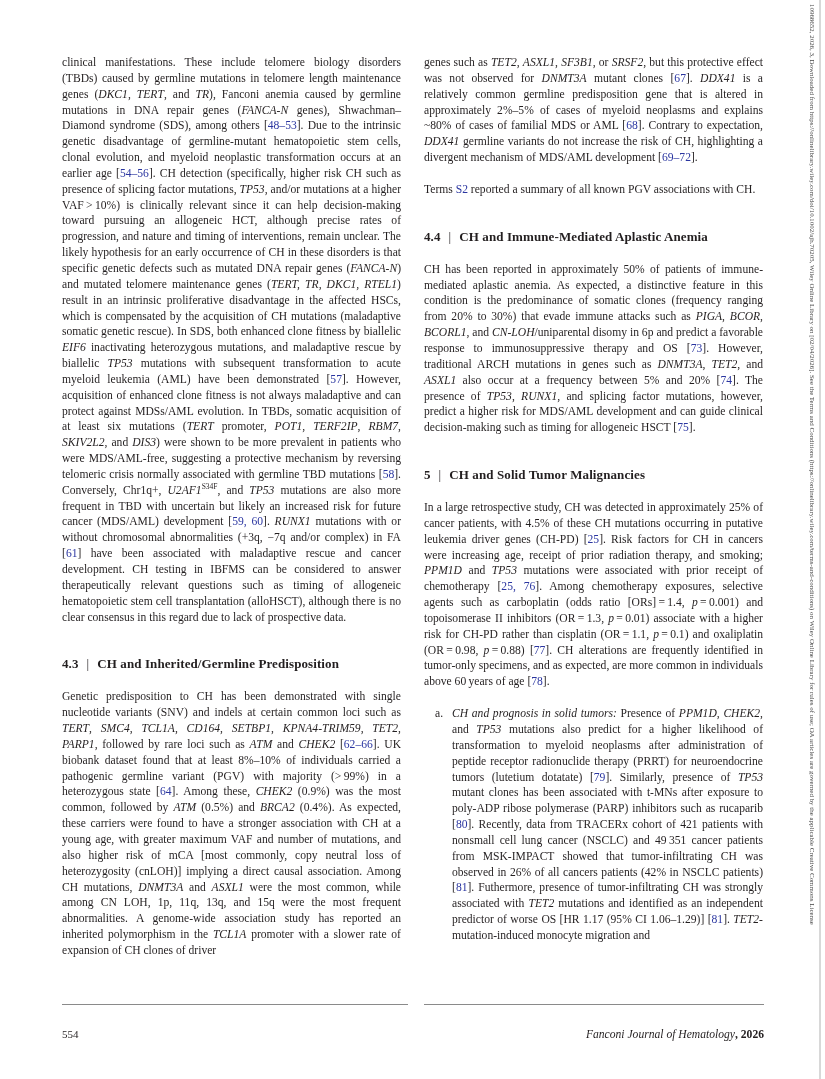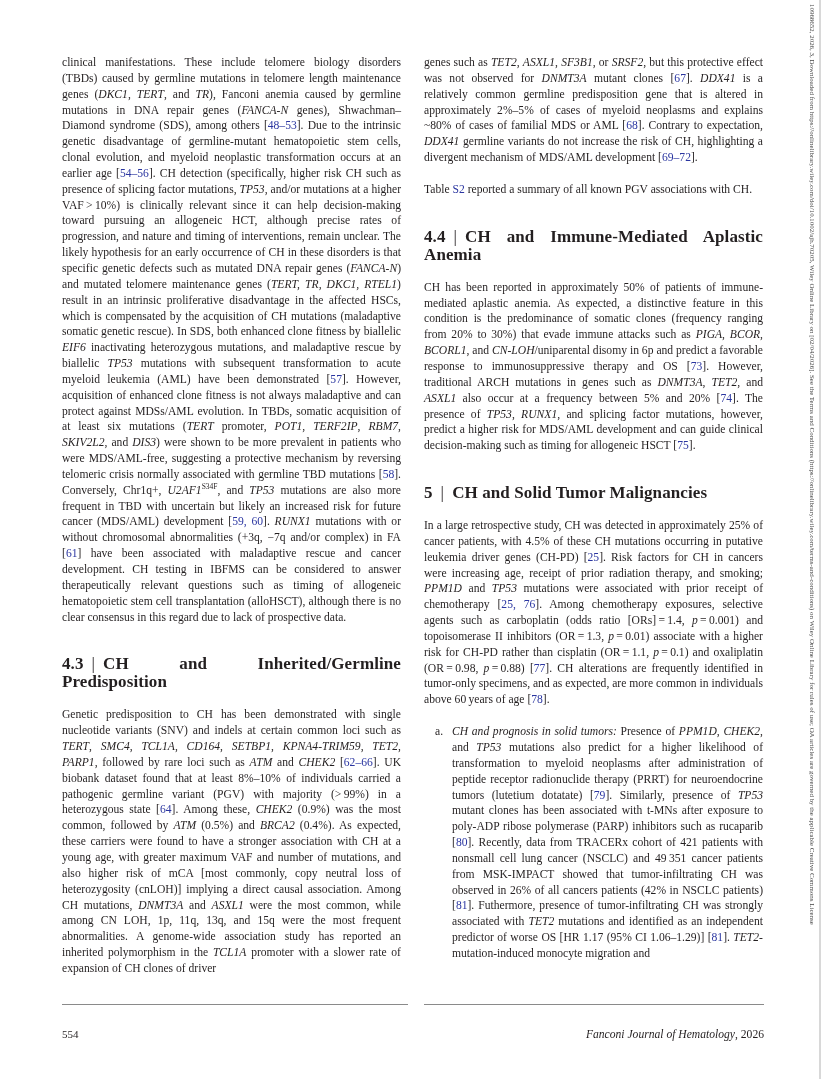--- a/index.html
+++ b/index.html
@@ -5,32 +5,32 @@
   html, body { margin: 0; padding: 0; background: #ffffff; }
   body { width: 825px; height: 1079px; position: relative; overflow: hidden;
          font-family: "Liberation Serif", "DejaVu Serif", serif; color: #231f20; }
   .col { position: absolute; top: 30px; width: 339px; font-size: 11.6px; line-height: 15.85px;
          text-align: justify; hyphens: auto; margin-top: 25px; }
   .col.left { left: 62px; }
   .col.right { left: 424px; }
   p { margin: 0; }
   .gap-s { height: 16px; }
   .gap-m { height: 30px; }
-  h2 { margin: 0; font-size: 17px; font-weight: bold; line-height: 18px; letter-spacing: 0.1px; }
+  h2 { margin: 0; font-size: 13px; font-weight: bold; line-height: 18px; letter-spacing: 0.1px; }
   h2 .sep { font-weight: normal; margin: 0 8px; }
   i { font-style: italic; }
   a.cite { color: #2a35a0; text-decoration: none; }
   sup { font-size: 7.5px; line-height: 0; }
   .list-item { position: relative; padding-left: 28px; }
   .list-item .marker { position: absolute; left: 11px; top: 0; }
   .rule-l { position: absolute; left: 62px; top: 1004px; width: 346px; height: 1px; background: #8a8a8a; }
   .rule-r { position: absolute; left: 424px; top: 1004px; width: 340px; height: 1px; background: #8a8a8a; }
   .page-num { position: absolute; left: 62px; top: 1028px; font-size: 11px; }
   .journal { position: absolute; right: 61px; top: 1028px; font-size: 11.6px; font-style: italic; }
-  .journal .yr { font-style: normal; }
+  .journal .yr { font-style: normal; font-weight: bold; }
   .side { position: absolute; left: 802px; top: 4px; width: 18px; height: 1071px; }
   .side span { position: absolute; left: 0; top: 0; white-space: nowrap; font-size: 6.9px;
                color: #444; transform-origin: 0 0; transform: translate(4px, 0) rotate(90deg) translate(0, -10px);
                font-family: "Liberation Serif", serif; letter-spacing: 0.02px; }
   .side-bar { position: absolute; left: 819px; top: 0; width: 2px; height: 1079px; background: #d8d8d8; }
 </style>
 </head>
 <body>
 
 <div class="side-bar"></div>
@@ -49,21 +49,21 @@
     <span>Genetic predisposition to CH has been demonstrated with single nucleotide variants (SNV) and indels at certain common loci such as </span><i>TERT</i><span>, </span><i>SMC4</i><span>, </span><i>TCL1A</i><span>, </span><i>CD164</i><span>, </span><i>SETBP1</i><span>, </span><i>KPNA4-TRIM59</i><span>, </span><i>TET2</i><span>, </span><i>PARP1</i><span>, followed by rare loci such as </span><i>ATM</i><span> and </span><i>CHEK2</i><span> [</span><a class="cite" style="color: rgb(42, 53, 160);">62–66</a><span>]. UK biobank dataset found that at least 8%–10% of individuals carried a pathogenic germline variant (PGV) with majority (&gt; 99%) in a heterozygous state [</span><a class="cite" style="color: rgb(42, 53, 160);">64</a><span>]. Among these, </span><i>CHEK2</i><span> (0.9%) was the most common, followed by </span><i>ATM</i><span> (0.5%) and </span><i>BRCA2</i><span> (0.4%). As expected, these carriers were found to have a stronger association with CH at a young age, with greater maximum VAF and number of mutations, and also higher risk of mCA [most commonly, copy neutral loss of heterozygosity (cnLOH)] implying a direct causal association. Among CH mutations, </span><i>DNMT3A</i><span> and </span><i>ASXL1</i><span> were the most common, while among CN LOH, 1p, 11q, 13q, and 15q were the most frequent abnormalities. A genome-wide association study has reported an inherited polymorphism in the </span><i>TCL1A</i><span> promoter with a slower rate of expansion of CH clones of driver</span>
   </p>
 </div>
 
 <div class="col right">
   <p>
     <span>genes such as </span><i>TET2</i><span>, </span><i>ASXL1</i><span>, </span><i>SF3B1</i><span>, or </span><i>SRSF2</i><span>, but this protective effect was not observed for </span><i>DNMT3A</i><span> mutant clones [</span><a class="cite" style="color: rgb(42, 53, 160);">67</a><span>]. </span><i>DDX41</i><span> is a relatively common germline predisposition gene that is altered in approximately 2%–5% of cases of myeloid neoplasms and explains ~80% of cases of familial MDS or AML [</span><a class="cite" style="color: rgb(42, 53, 160);">68</a><span>]. Contrary to expectation, </span><i>DDX41</i><span> germline variants do not increase the risk of CH, highlighting a divergent mechanism of MDS/AML development [</span><a class="cite" style="color: rgb(42, 53, 160);">69–72</a><span>].</span>
   </p>
   <div class="gap-s"></div>
   <p>
-    <span>Table </span><a class="cite" style="color: rgb(42, 53, 160);">S2</a><span> reported a summary of all known PGV associations with CH.</span>
+    <span>Terms </span><a class="cite" style="color: rgb(42, 53, 160);">S2</a><span> reported a summary of all known PGV associations with CH.</span>
   </p>
   <div class="gap-m"></div>
   <h2><span>4.4</span><span class="sep">|</span><span>CH and Immune-Mediated Aplastic Anemia</span></h2>
   <div class="gap-s"></div>
   <p>
     <span>CH has been reported in approximately 50% of patients of immune-mediated aplastic anemia. As expected, a distinctive feature in this condition is the predominance of somatic clones (frequency ranging from 20% to 30%) that evade immune attacks such as </span><i>PIGA</i><span>, </span><i>BCOR</i><span>, </span><i>BCORL1</i><span>, and </span><i>CN-LOH</i><span>/uniparental disomy in 6p and predict a favorable response to immunosuppressive therapy and OS [</span><a class="cite" style="color: rgb(42, 53, 160);">73</a><span>]. However, traditional ARCH mutations in genes such as </span><i>DNMT3A</i><span>, </span><i>TET2</i><span>, and </span><i>ASXL1</i><span> also occur at a frequency between 5% and 20% [</span><a class="cite" style="color: rgb(42, 53, 160);">74</a><span>]. The presence of </span><i>TP53</i><span>, </span><i>RUNX1</i><span>, and splicing factor mutations, however, predict a higher risk for MDS/AML development and can guide clinical decision-making such as timing for allogeneic HSCT [</span><a class="cite" style="color: rgb(42, 53, 160);">75</a><span>].</span>
   </p>
   <div class="gap-m"></div>
   <h2><span>5</span><span class="sep">|</span><span>CH and Solid Tumor Malignancies</span></h2>
   <div class="gap-s"></div>

